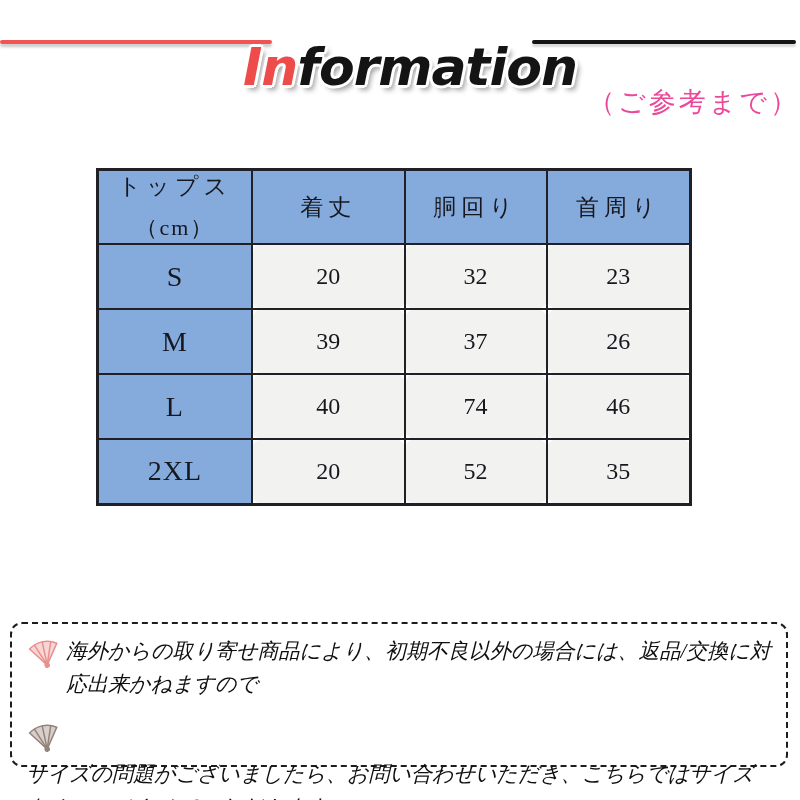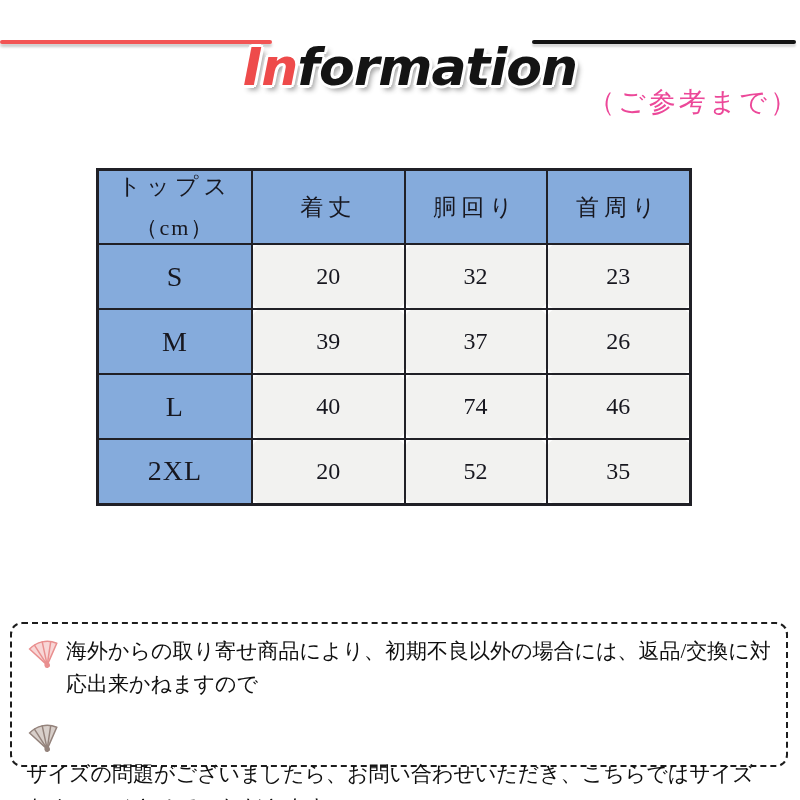--- a/index.html
+++ b/index.html
@@ -77,21 +77,21 @@
   }
   .note-item{
     display:flex;align-items:flex-start;gap:3px;
     font-size:21px;line-height:33px;color:#0f0f0f;
   }
   .note-item + .note-item{margin-top:18px;flex-direction:column;}
   .fan-icon{
     width:37px;height:37px;flex:0 0 auto;
     transform:rotate(-12deg);margin-top:-1px;
   }
-  .note-text{margin:0;}
+  .note-text{margin:0;font-style:italic;}
 </style>
 </head>
 <body>
 
 <div class="stage">
 
   <div class="line-left"></div>
   <div class="line-right"></div>
   <h1 class="page-title"><span class="accent">In</span><span>formation</span></h1>
   <div class="page-subtitle">（ご参考まで）</div>

